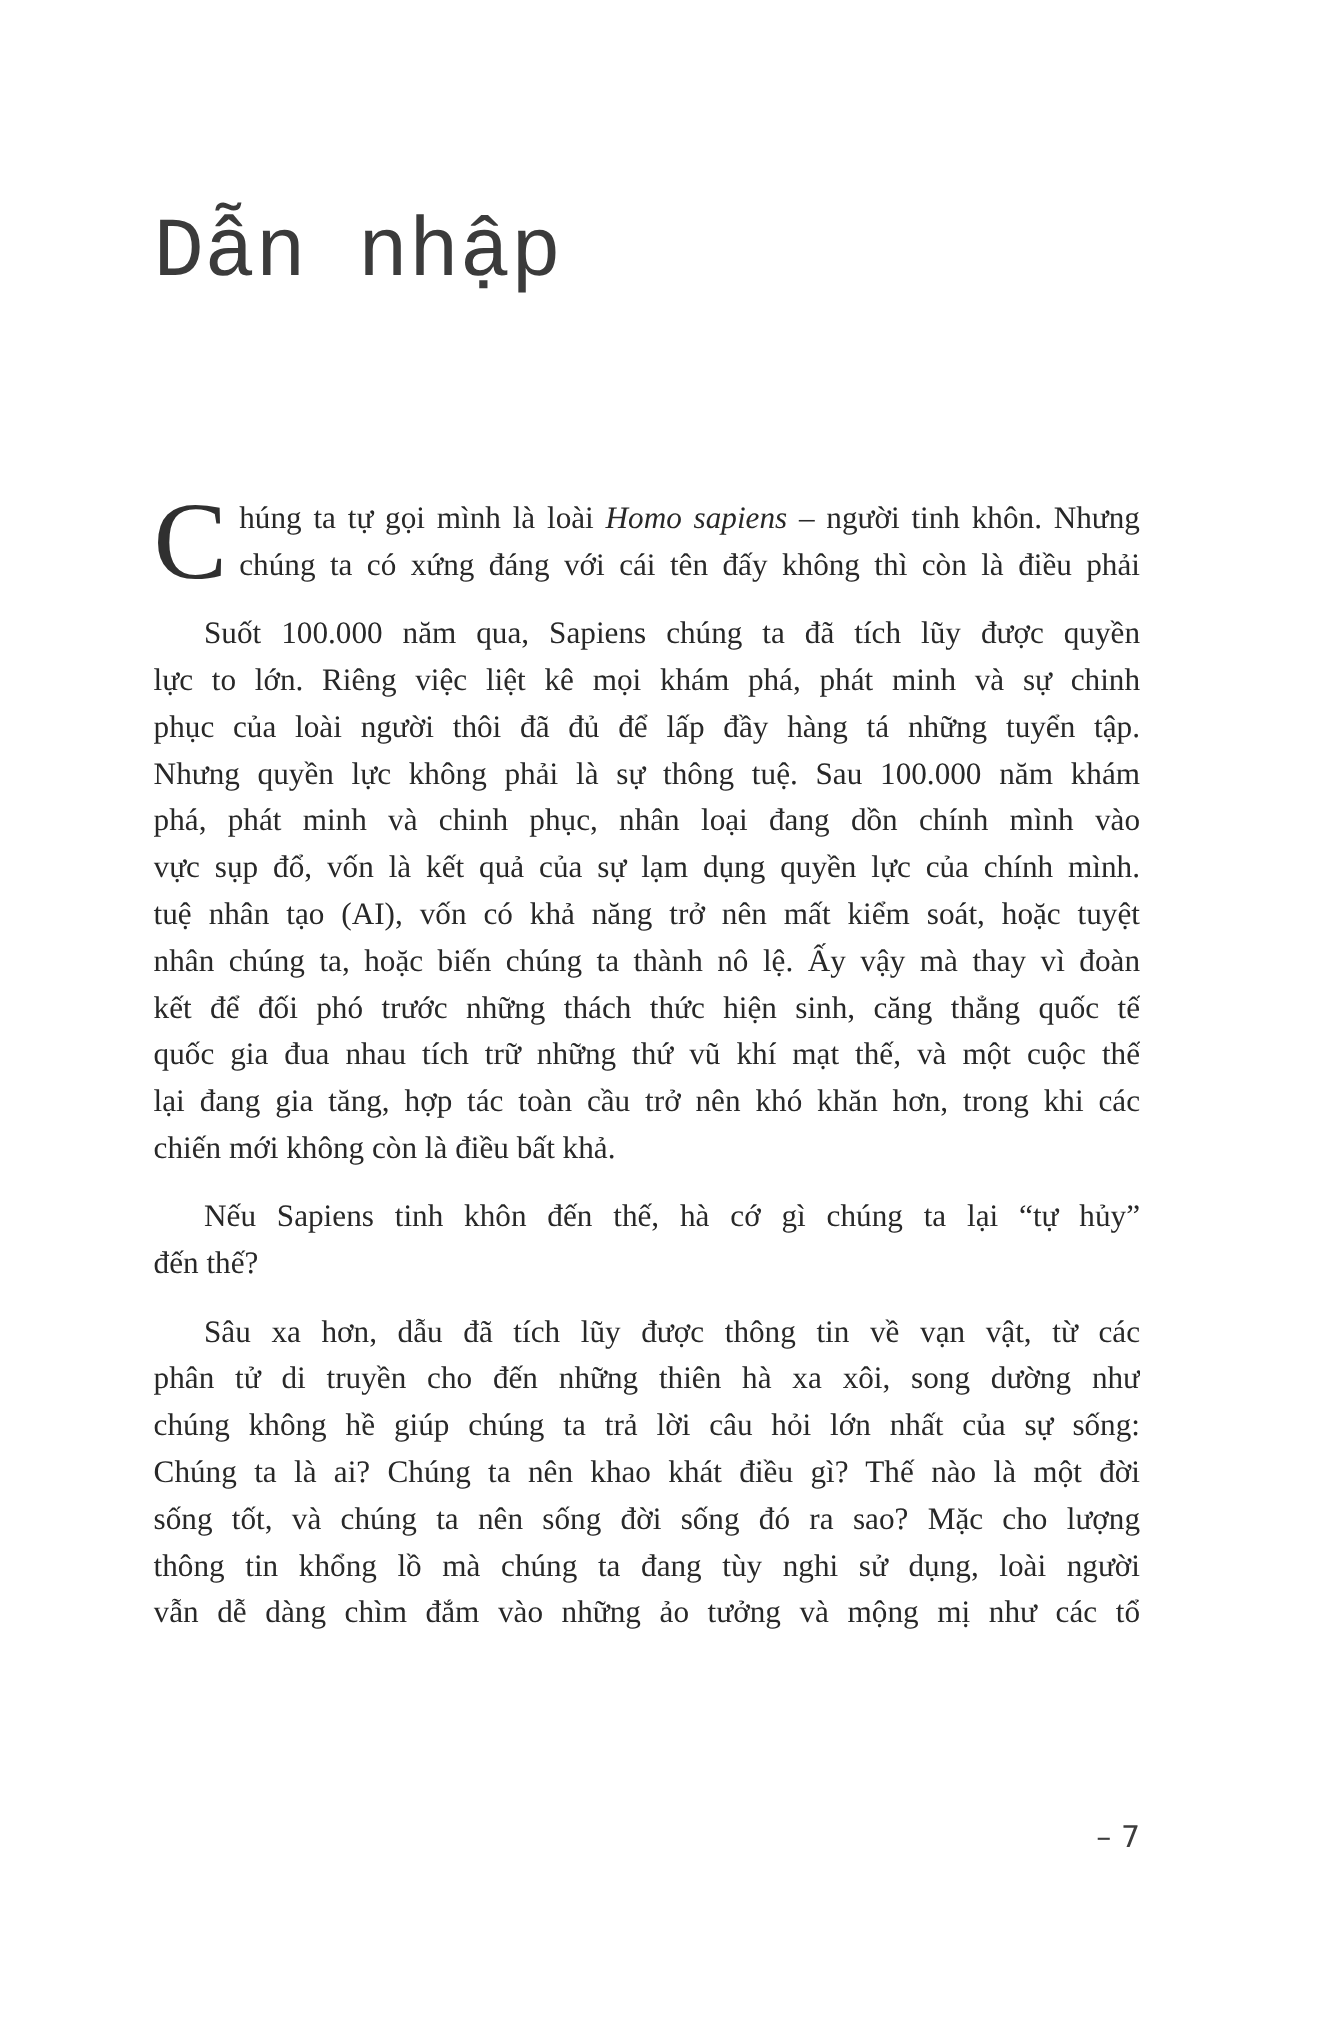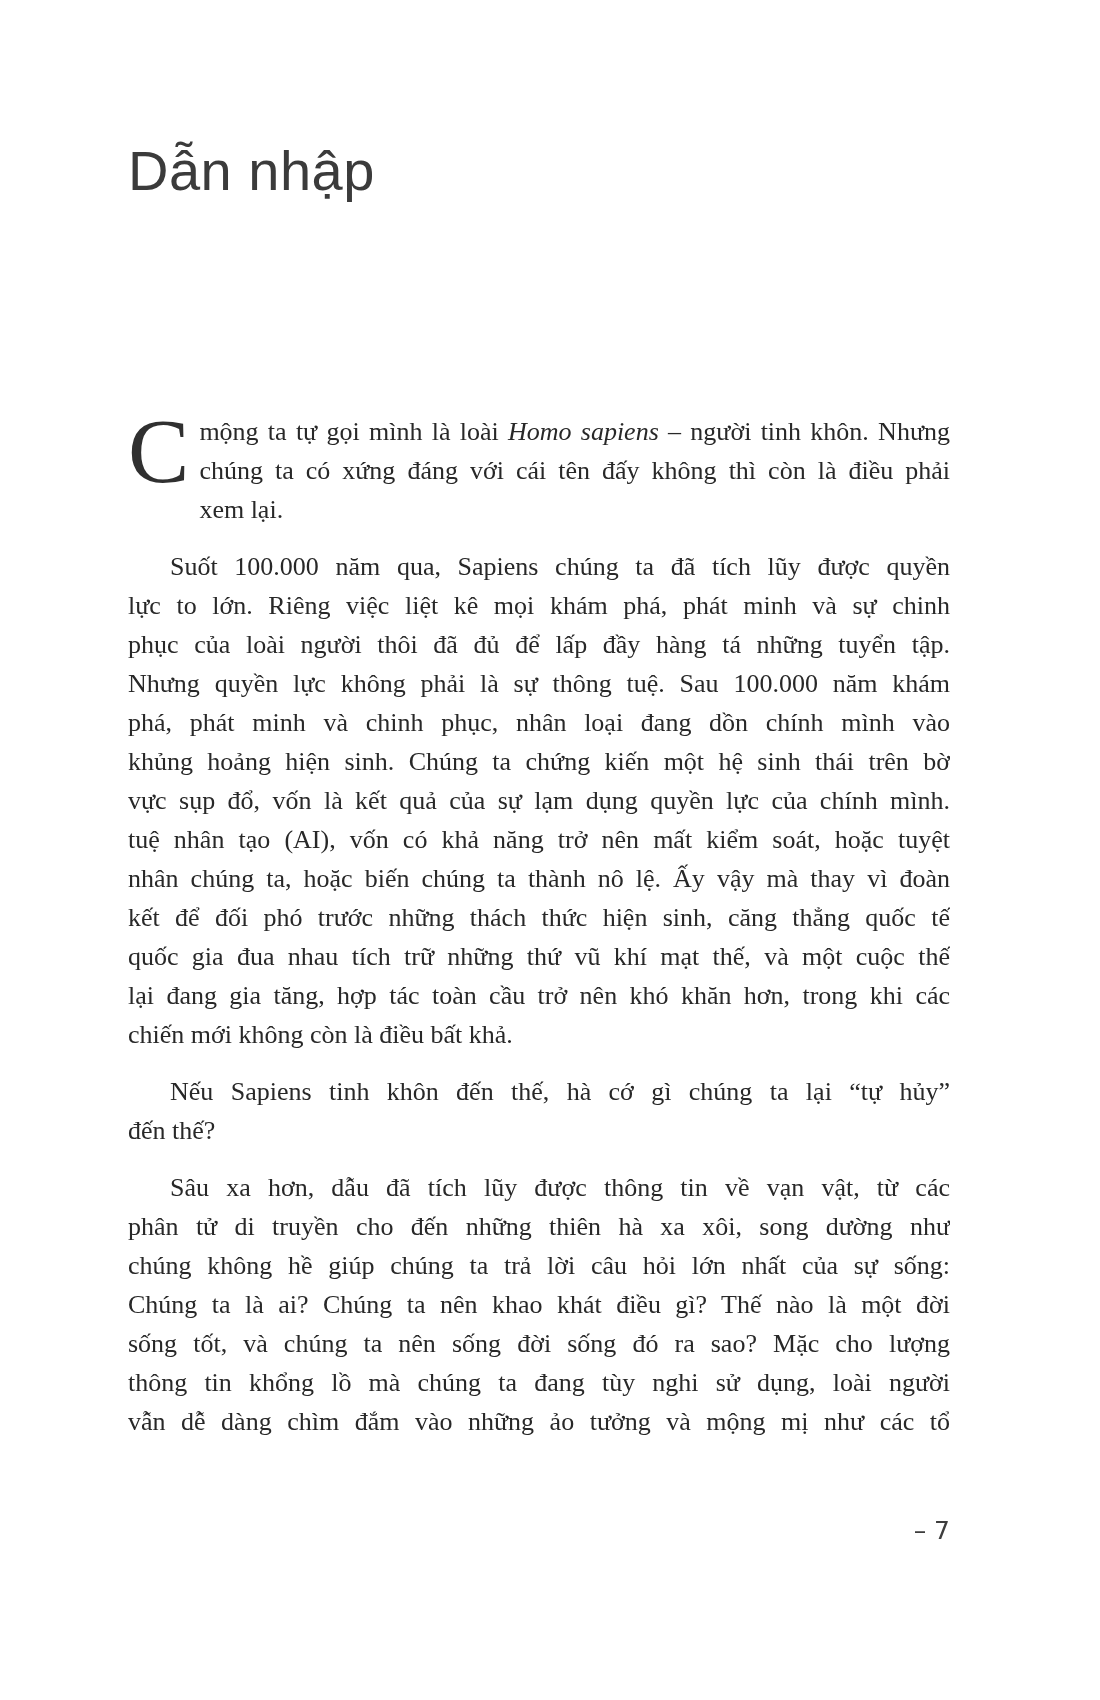--- a/index.html
+++ b/index.html
@@ -7,25 +7,25 @@
     position: relative;
     width: 1100px;
     height: 1700px;
     background: #ffffff;
     overflow: hidden;
     font-family: "Liberation Serif", serif;
   }
   .chapter-title {
     position: absolute;
     left: 128px;
-    top: 136px;
+    top: 168px;
     margin: 0;
-    font-family: Liberation Sans, sans-serif;
+    font-family: Liberation Mono, monospace;
     font-weight: 500;
-    font-size: 56px;
+    font-size: 70px;
     line-height: 1.25;
     letter-spacing: 0.5px;
     color: #3b3b3b;
   }
   .text-block {
     position: absolute;
     left: 128px;
     top: 412px;
     width: 822px;
     font-size: 26px;
@@ -63,31 +63,29 @@
   }
 </style>
 </head>
 <body>
 
 <div class="page">
   <h1 class="chapter-title">Dẫn nhập</h1>
   <div class="text-block">
       <div class="para">
         <span class="dropcap">C</span>
-        <div class="line"><span>mộng ta tự gọi mình là loài </span><em>Homo sapiens</em><span> – người tinh khôn. Nhưng</span></div>
+        <div class="line"><span>húng ta tự gọi mình là loài </span><em>Homo sapiens</em><span> – người tinh khôn. Nhưng</span></div>
         <div class="line"><span>chúng ta có xứng đáng với cái tên đấy không thì còn là điều phải</span></div>
-        <div class="line no-just"><span>xem lại.</span></div>
       </div>
       <div class="para indent">
         <div class="line"><span>Suốt 100.000 năm qua, Sapiens chúng ta đã tích lũy được quyền</span></div>
         <div class="line"><span>lực to lớn. Riêng việc liệt kê mọi khám phá, phát minh và sự chinh</span></div>
         <div class="line"><span>phục của loài người thôi đã đủ để lấp đầy hàng tá những tuyển tập.</span></div>
         <div class="line"><span>Nhưng quyền lực không phải là sự thông tuệ. Sau 100.000 năm khám</span></div>
         <div class="line"><span>phá, phát minh và chinh phục, nhân loại đang dồn chính mình vào</span></div>
-        <div class="line"><span>khủng hoảng hiện sinh. Chúng ta chứng kiến một hệ sinh thái trên bờ</span></div>
         <div class="line"><span>vực sụp đổ, vốn là kết quả của sự lạm dụng quyền lực của chính mình.</span></div>
         <div class="line"><span>tuệ nhân tạo (AI), vốn có khả năng trở nên mất kiểm soát, hoặc tuyệt</span></div>
         <div class="line"><span>nhân chúng ta, hoặc biến chúng ta thành nô lệ. Ấy vậy mà thay vì đoàn</span></div>
         <div class="line"><span>kết để đối phó trước những thách thức hiện sinh, căng thẳng quốc tế</span></div>
         <div class="line"><span>quốc gia đua nhau tích trữ những thứ vũ khí mạt thế, và một cuộc thế</span></div>
         <div class="line"><span>lại đang gia tăng, hợp tác toàn cầu trở nên khó khăn hơn, trong khi các</span></div>
         <div class="line no-just"><span>chiến mới không còn là điều bất khả.</span></div>
       </div>
       <div class="para indent">
         <div class="line"><span>Nếu Sapiens tinh khôn đến thế, hà cớ gì chúng ta lại “tự hủy”</span></div>

